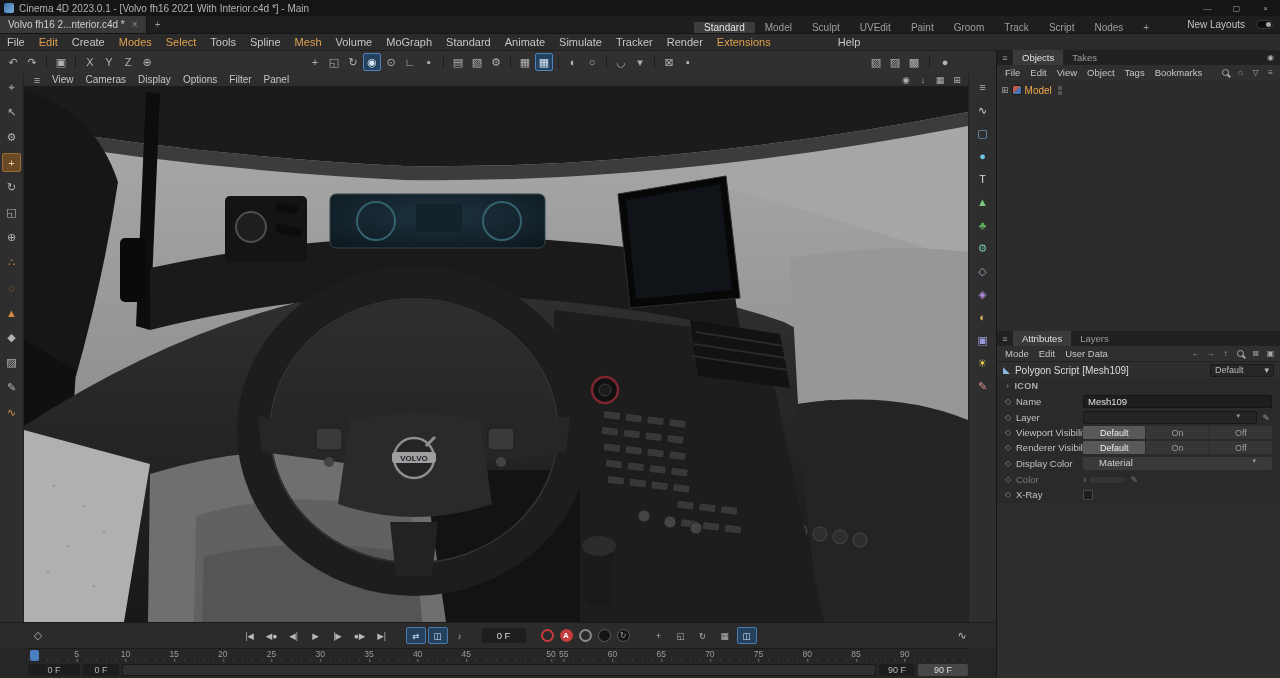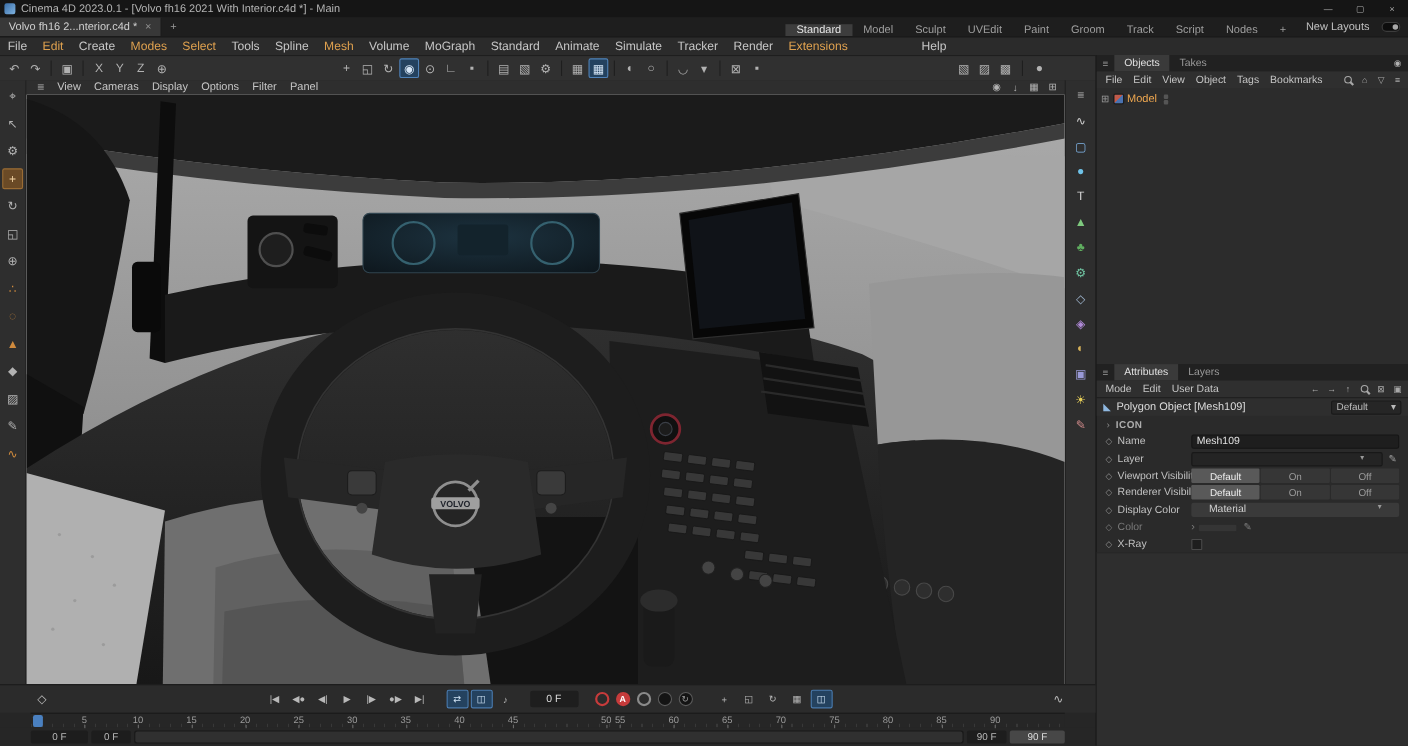--- a/index.html
+++ b/index.html
@@ -15,21 +15,21 @@
 
   
   .tabbar{height:17px;background:#1e1e1e;display:flex;align-items:stretch;font-size:10px;flex:0 0 auto;}
   .doctab{background:#383838;display:flex;align-items:center;gap:7px;padding:0 8px;color:#d0d0d0;border-right:1px solid #141414;}
   .doctab .close{color:#8f8f8f;}
   .addtab{width:22px;display:flex;align-items:center;justify-content:center;color:#9a9a9a;}
   .tab-spacer{flex:1;}
   .layout-tabs{display:flex;align-items:flex-end;margin-left:44px;}
   .ltab{padding:0 10px;display:flex;align-items:center;color:#9f9f9f;font-size:10px;}
   .ltab.active{background:#3d3d3d;color:#e4e4e4;}
-  .newlayouts{padding:0 8px;display:flex;align-items:center;color:#c2c2c2;}
+  .newlayouts{padding:0 8px;display:flex;align-items:center;color:#c2c2c2;margin-left:20px;}
   .switch{width:17px;height:9px;border-radius:5px;background:#0d0d0d;border:1px solid #3c3c3c;position:relative;align-self:center;margin:0 7px 0 3px;}
   .switch::after{content:"";position:absolute;right:1px;top:1px;width:5px;height:5px;border-radius:50%;background:#a8a8a8;}
 
   
   .menubar{height:17px;background:#2b2b2b;display:flex;align-items:center;border-top:1px solid #151515;flex:0 0 auto;}
   .mi{padding:0 7px;color:#c6c6c6;white-space:nowrap;}
 
   
   .toolbar{height:23px;background:#303030;display:flex;align-items:center;padding:0 4px;border-top:1px solid #1e1e1e;flex:0 0 auto;}
   .tgroup{display:flex;align-items:center;gap:1px;}
@@ -573,21 +573,21 @@
             <span class="ic">
               <span class="mag"></span>
             </span>
             <span class="ic">⊠</span>
             <span class="ic">▣</span>
           </span>
       </div>
 
       <div class="attr-objheader">
         <span class="poly-icon">◣</span>
-        <span class="objtitle">Polygon Object [Mesh109]</span>
+        <span class="objtitle">Polygon Script [Mesh109]</span>
         <span class="preset">
           <span>Default</span>
           <span class="arrow">▾</span>
         </span>
       </div>
 
 
 
       <div class="icon-row">
         <span class="chev">›</span>

